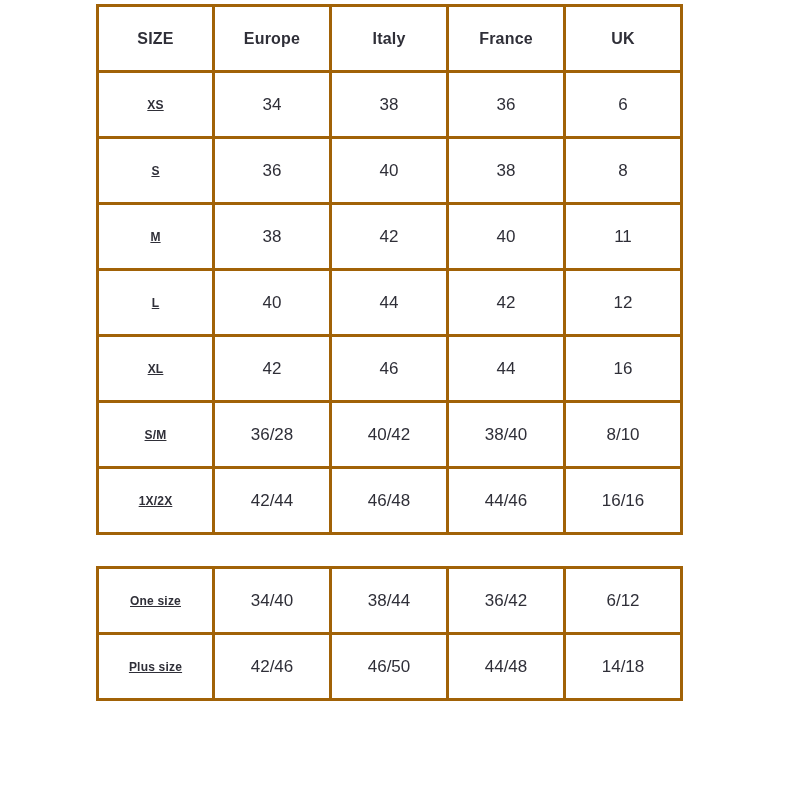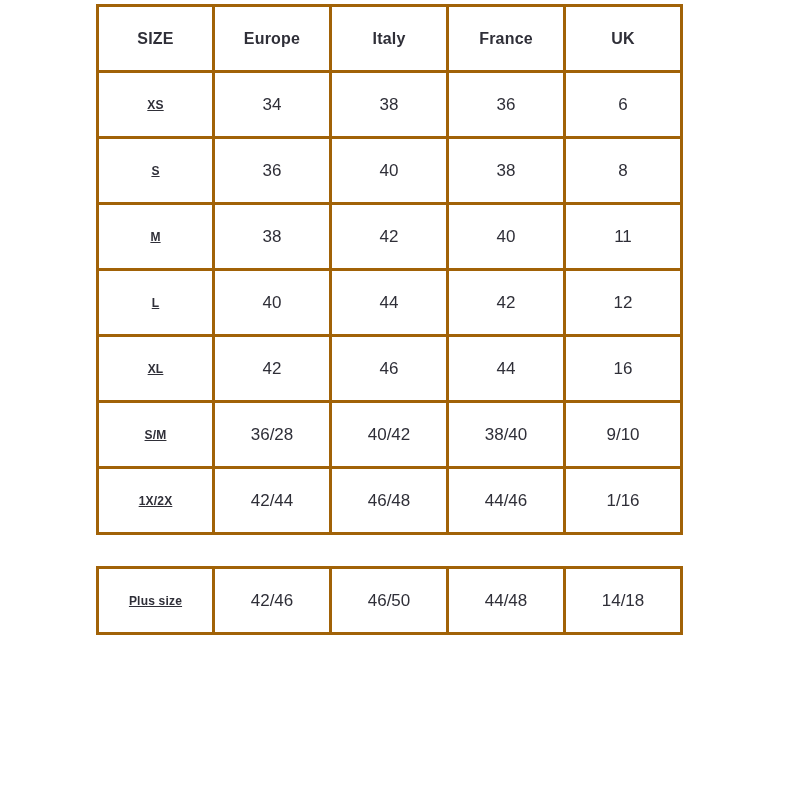--- a/index.html
+++ b/index.html
@@ -117,44 +117,51 @@
         <td>42</td>
         <td>46</td>
         <td>44</td>
         <td>16</td>
       </tr>
       <tr>
         <td class="rowlabel">S/M</td>
         <td>36/28</td>
         <td>40/42</td>
         <td>38/40</td>
-        <td>9/10</td>
+        <td>8/10</td>
       </tr>
       <tr>
         <td class="rowlabel">1X/2X</td>
         <td>42/44</td>
         <td>46/48</td>
         <td>44/46</td>
-        <td>1/16</td>
+        <td>16/16</td>
       </tr>
     </tbody>
   </table>
 
   <div class="gap"></div>
 
   <table class="size-table second-table">
     <colgroup>
       <col class="c-label">
         <col class="c-data">
         <col class="c-data">
         <col class="c-data">
         <col class="c-data">
     </colgroup>
     <tbody>
       <tr>
+        <td class="rowlabel">One size</td>
+        <td>34/40</td>
+        <td>38/44</td>
+        <td>36/42</td>
+        <td>6/12</td>
+      </tr>
+      <tr>
         <td class="rowlabel">Plus size</td>
         <td>42/46</td>
         <td>46/50</td>
         <td>44/48</td>
         <td>14/18</td>
       </tr>
     </tbody>
   </table>
 
 </div>

